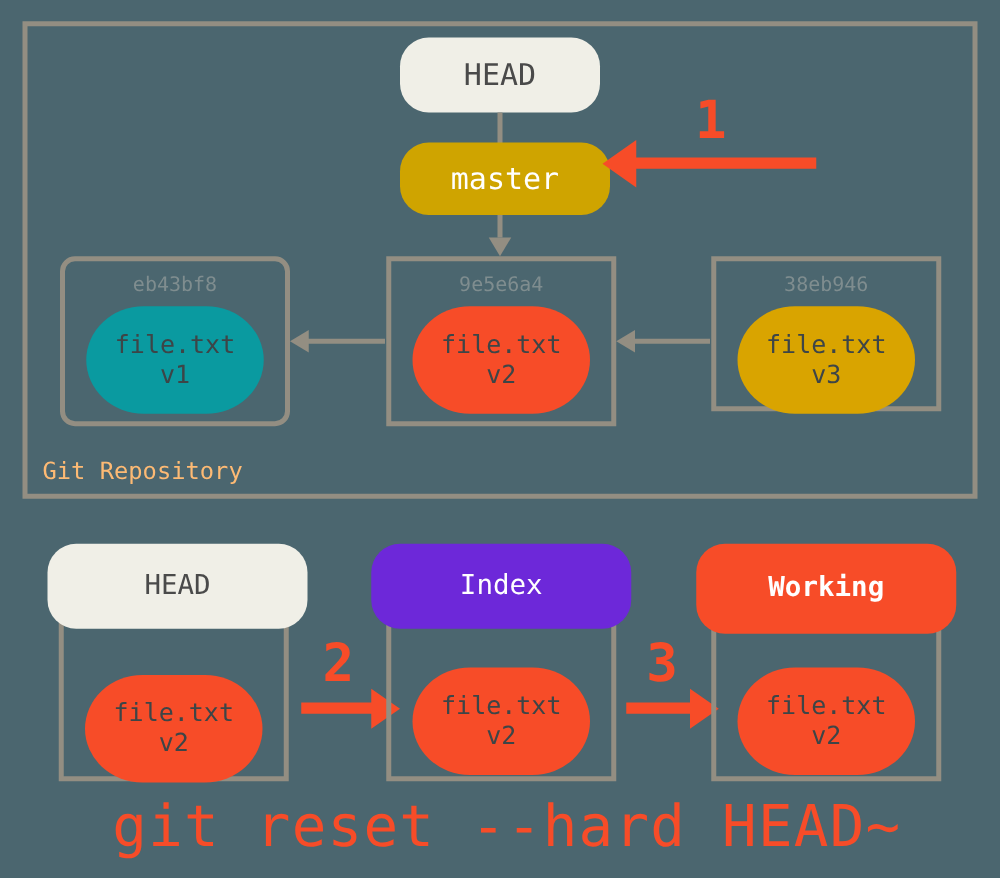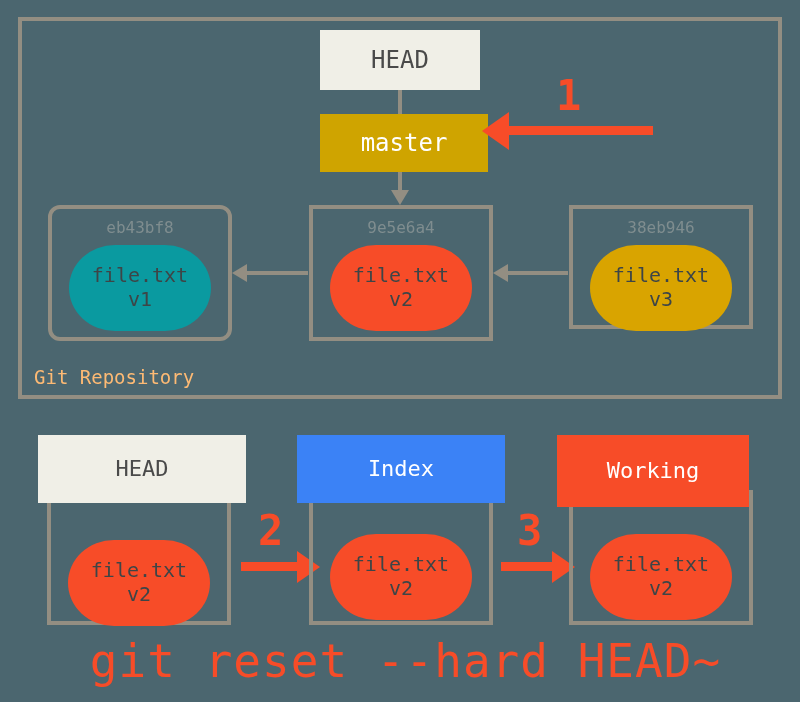--- a/index.html
+++ b/index.html
@@ -37,31 +37,32 @@
     white-space: nowrap;
   }
 
   
   .labelbox {
     display: flex;
     align-items: center;
     justify-content: center;
     text-align: center;
     line-height: 1.12;
+    border-radius: 23px;
   }
   .labelbox.head {
     background: #f0efe7;
     color: #4a4a4a;
   }
   .labelbox.branch {
     background: #cfa400;
     color: #ffffff;
   }
   .labelbox.index {
-    background: #3b82f6;
+    background: #6d28d9;
     color: #ffffff;
   }
   .labelbox.workdir {
     background: #f74c28;
     color: #ffffff;
   }
 
   
   .head-top {
     left: 320px; top: 30px;
@@ -210,23 +211,24 @@
     z-index: 5;
   }
   .index-box {
     left: 297px; top: 435px;
     width: 208px; height: 68px;
     font-size: 22px;
     z-index: 5;
   }
   .workdir-box {
     left: 557px; top: 435px;
-    width: 192px; height: 72px;
+    width: 208px; height: 72px;
     font-size: 22px;
     z-index: 5;
+    font-weight: bold;
   }
 
   .sha-bottom {
     position: absolute;
     top: 74px;
     left: 0; right: 0;
     text-align: center;
     font-size: 16px;
     color: #7f8d8f;
   }

